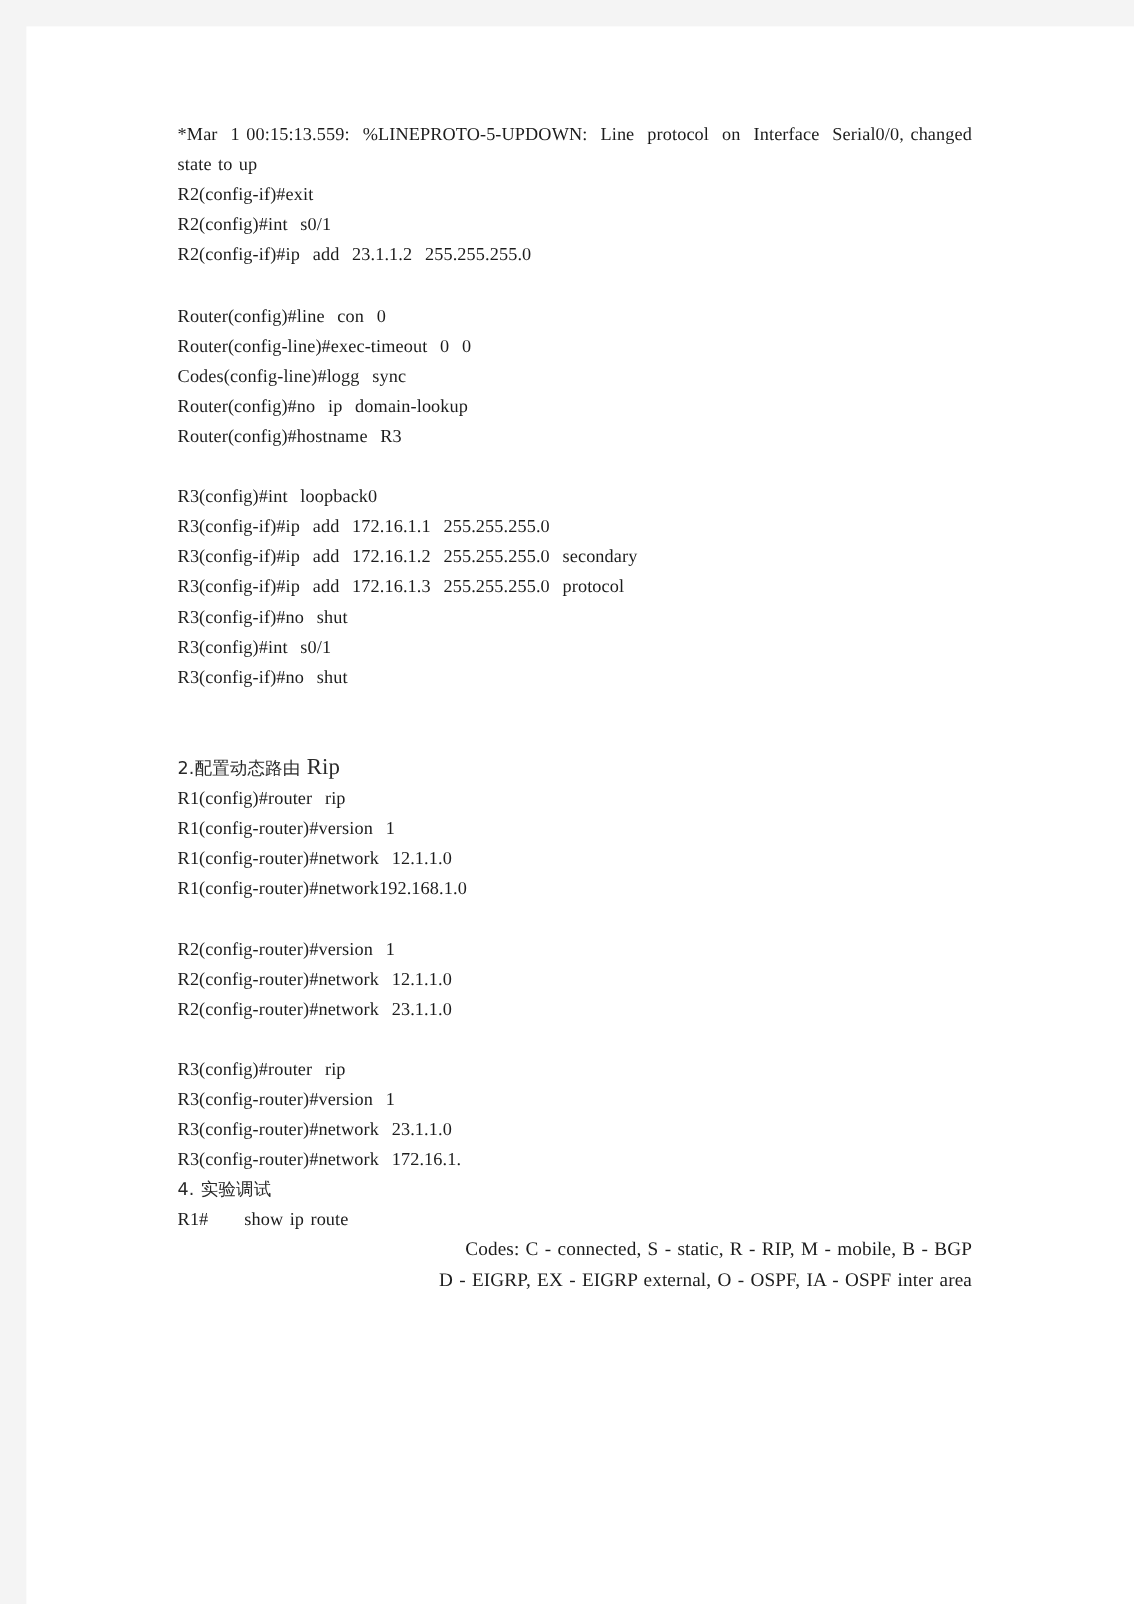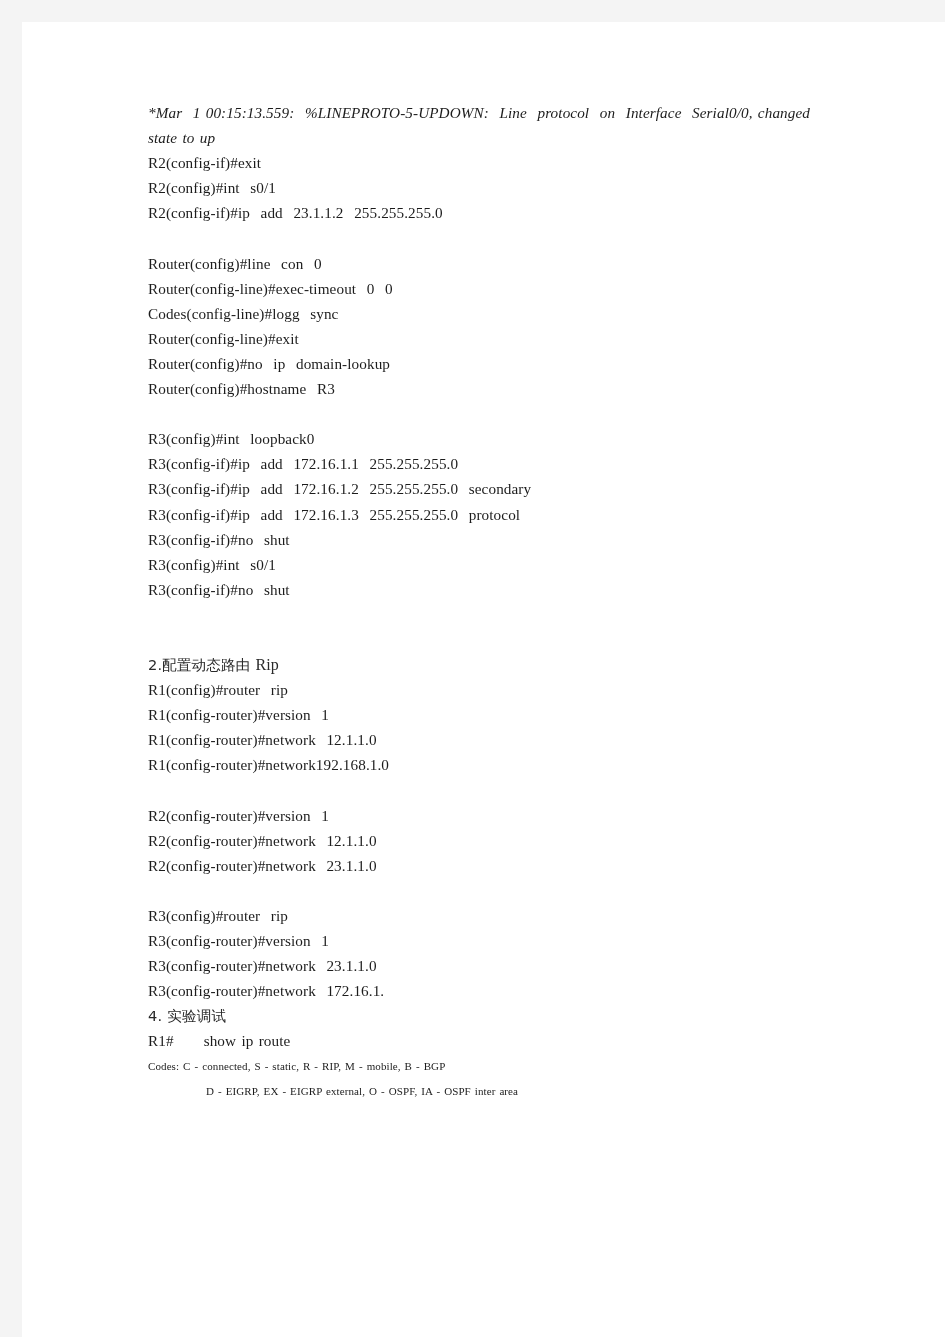--- a/index.html
+++ b/index.html
@@ -34,39 +34,39 @@
     line-height: 25.1px;
     color: #1c1c1c;
     white-space: pre-wrap;
     letter-spacing: 0.1px;
     word-spacing: 1.4px;
     min-height: 25.1px;
   }
   .ln.justify {
     text-align: justify;
     text-align-last: left;
-    font-style: italic;
   }
   .ln.blank {
     height: 25.1px;
     min-height: 25.1px;
   }
   .ln.cjk {
     font-family: "DejaVu Sans", "Liberation Sans", sans-serif;
     font-size: 14.6px;
     color: #2a2a2a;
     word-spacing: 0.5px;
   }
   .ln.cjk .latin {
     font-family: "Liberation Serif", "DejaVu Serif", serif;
-    font-size: 16px;
+    font-size: 19px;
   }
   .ln.small {
-    font-size: 11px;
+    font-size: 16px;
     word-spacing: 1.1px;
+    text-align: right;
   }
   .ln .ind-lg { display: inline-block; width: 58px; }
   .ln .ind-sm { display: inline-block; width: 30px; }
 </style>
 </head>
 <body>
 
 <div id="page">
   <div id="content">
 
@@ -76,21 +76,20 @@
       <div class="ln">R2(config)#int  s0/1</div>
       <div class="ln">R2(config-if)#ip  add  23.1.1.2  255.255.255.0</div>
     </div>
 
     <div class="ln blank"></div>
 
     <div class="blk">
       <div class="ln">Router(config)#line  con  0</div>
       <div class="ln">Router(config-line)#exec-timeout  0  0</div>
       <div class="ln">Codes(config-line)#logg  sync</div>
-      <div class="ln">Router(config-line)#exit</div>
       <div class="ln">Router(config)#no  ip  domain-lookup</div>
       <div class="ln">Router(config)#hostname  R3</div>
     </div>
 
     <div class="ln blank"></div>
 
     <div class="blk">
       <div class="ln">R3(config)#int  loopback0</div>
       <div class="ln">R3(config-if)#ip  add  172.16.1.1  255.255.255.0</div>
       <div class="ln">R3(config-if)#ip  add  172.16.1.2  255.255.255.0  secondary</div>

